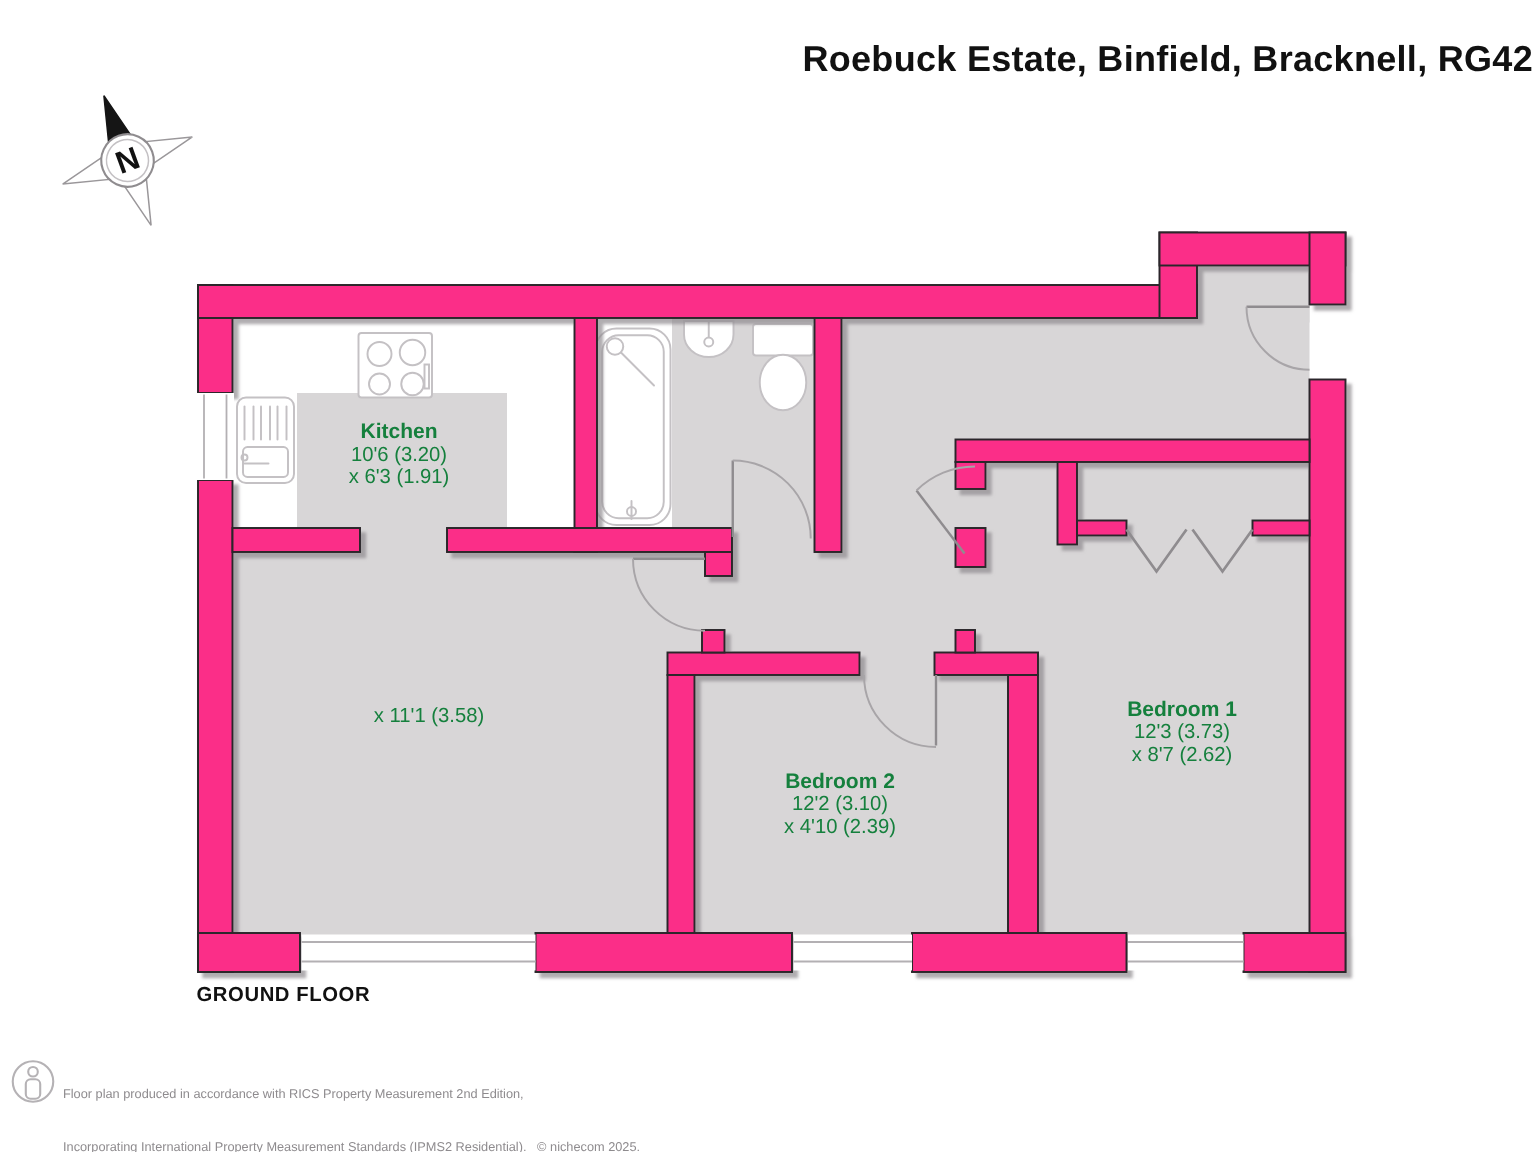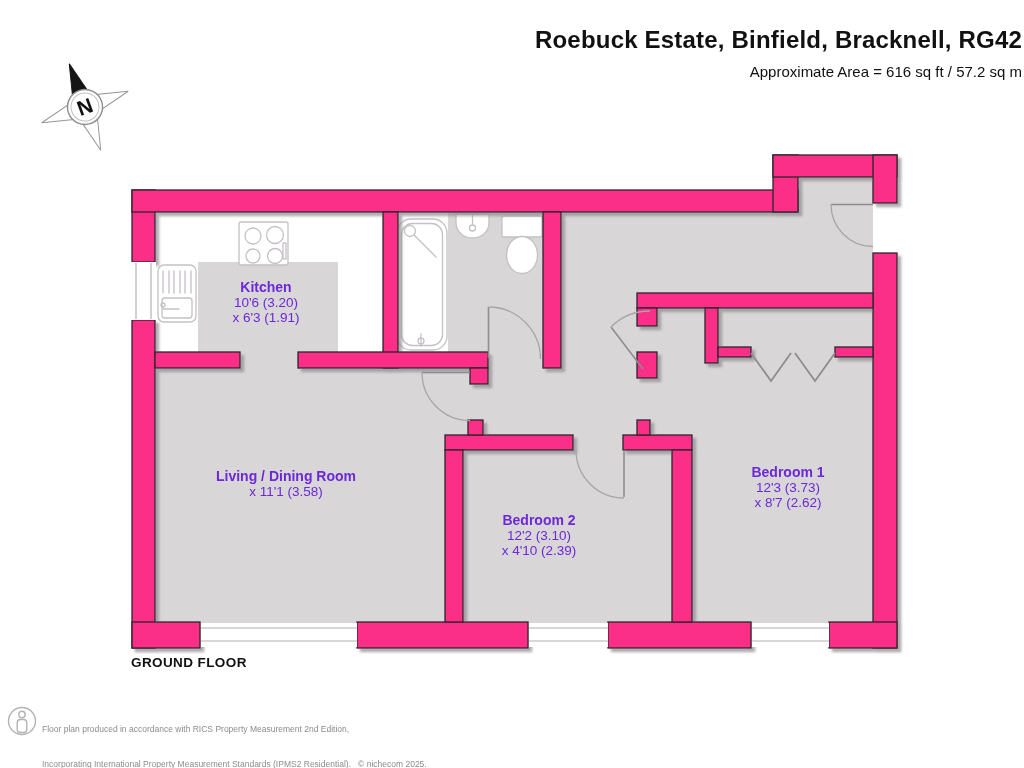--- a/index.html
+++ b/index.html
@@ -21,21 +21,21 @@
   .compass-ring{fill:#ffffff;stroke:#8f8c8f;stroke-width:1.4;}
   .compass-ring2{fill:none;stroke:#c4c1c4;stroke-width:1;}
   .compass-n{font:bold 21px "Liberation Sans",sans-serif;fill:#111;}
   .person{fill:none;stroke:#b5b2b5;stroke-width:1.4;}
 
   .header{position:absolute;top:26px;right:2px;text-align:right;}
   .title{font-size:24px;font-weight:bold;letter-spacing:.2px;}
   .area-line{font-size:15px;margin-top:9px;}
   .disclaimer{font-size:11px;margin-top:5px;}
 
-  .room-label{position:absolute;text-align:center;line-height:15px;font-size:13.5px;color:#6d28d9;}
+  .room-label{position:absolute;text-align:center;line-height:15px;font-size:13.5px;color:#15803d;}
   .room-label .rname{font-weight:bold;font-size:14px;}
 
   .floor-title{position:absolute;left:131px;top:655px;font-size:13.5px;font-weight:bold;letter-spacing:.4px;}
   .footer{position:absolute;left:42px;top:701px;font-size:8.5px;line-height:11.5px;color:#8e8b8e;white-space:pre-wrap;}
 </style>
 </head>
 <body>
 
 <div class="canvas">
 
@@ -189,33 +189,31 @@
 
     <g>
       <circle class="person" cx="22" cy="721" r="13.5"></circle>
       <circle class="person" cx="22" cy="714.5" r="3.2"></circle>
       <rect class="person" x="17.2" y="719.5" width="9.6" height="13" rx="3.2"></rect>
     </g>
   </svg>
 
   <div class="header">
     <div class="title">Roebuck Estate, Binfield, Bracknell, RG42</div>
-    <div class="area-line">Approximate Area = 616 sq ft / 57.2 sq m</div>
   </div>
 
   <div class="room-label" style="left:176px;top:280px;width:180px;">
     <div class="rname">Kitchen</div>
     <div>10'6 (3.20)</div>
     <div>x 6'3 (1.91)</div>
   </div>
   <div class="room-label" style="left:166px;top:469px;width:240px;">
-    <div class="rname">Living / Dining Room</div>
     <div>x 11'1 (3.58)</div>
   </div>
-  <div class="room-label" style="left:449px;top:513px;width:180px;">
+  <div class="room-label" style="left:470px;top:513px;width:180px;">
     <div class="rname">Bedroom 2</div>
     <div>12'2 (3.10)</div>
     <div>x 4'10 (2.39)</div>
   </div>
   <div class="room-label" style="left:698px;top:465px;width:180px;">
     <div class="rname">Bedroom 1</div>
     <div>12'3 (3.73)</div>
     <div>x 8'7 (2.62)</div>
   </div>
 

